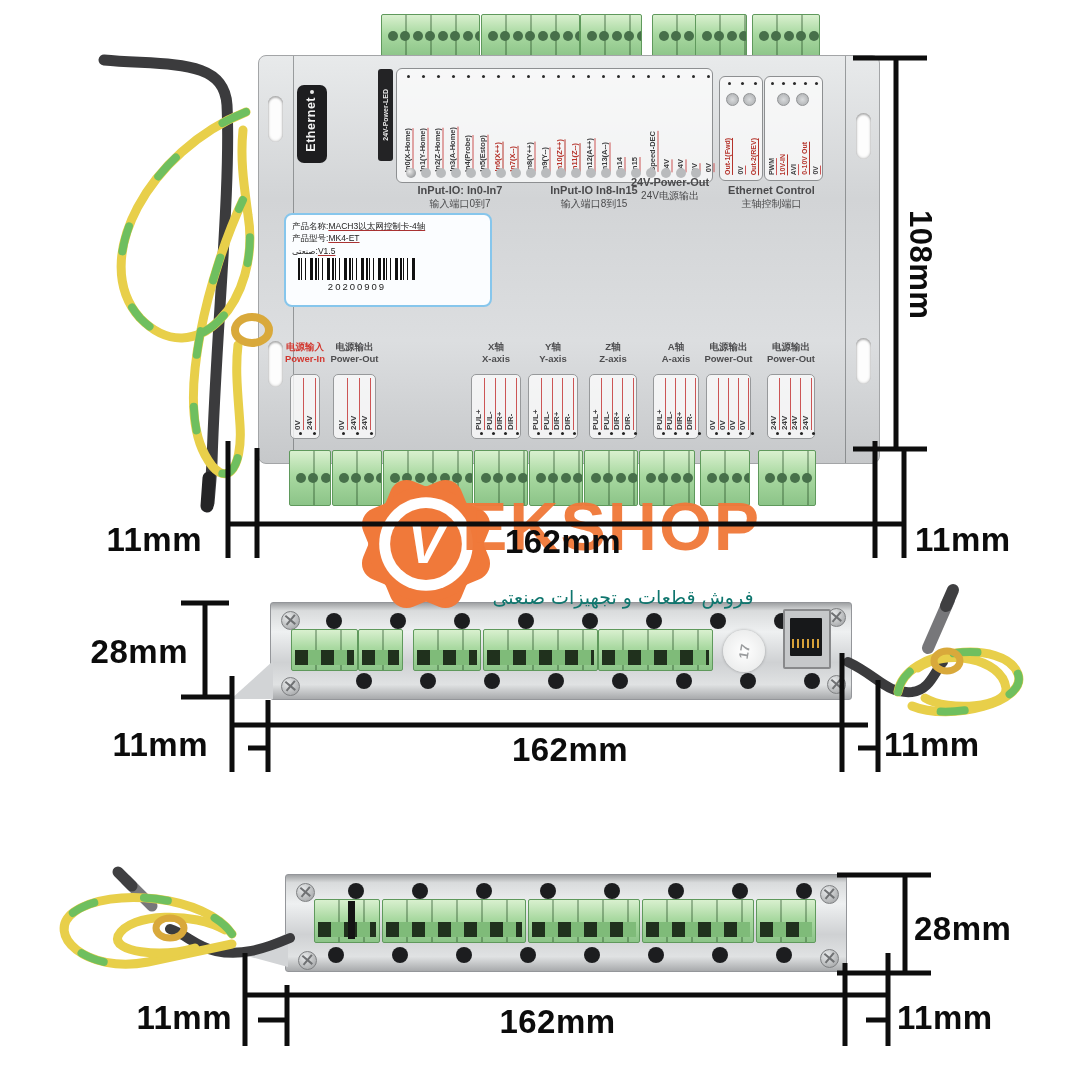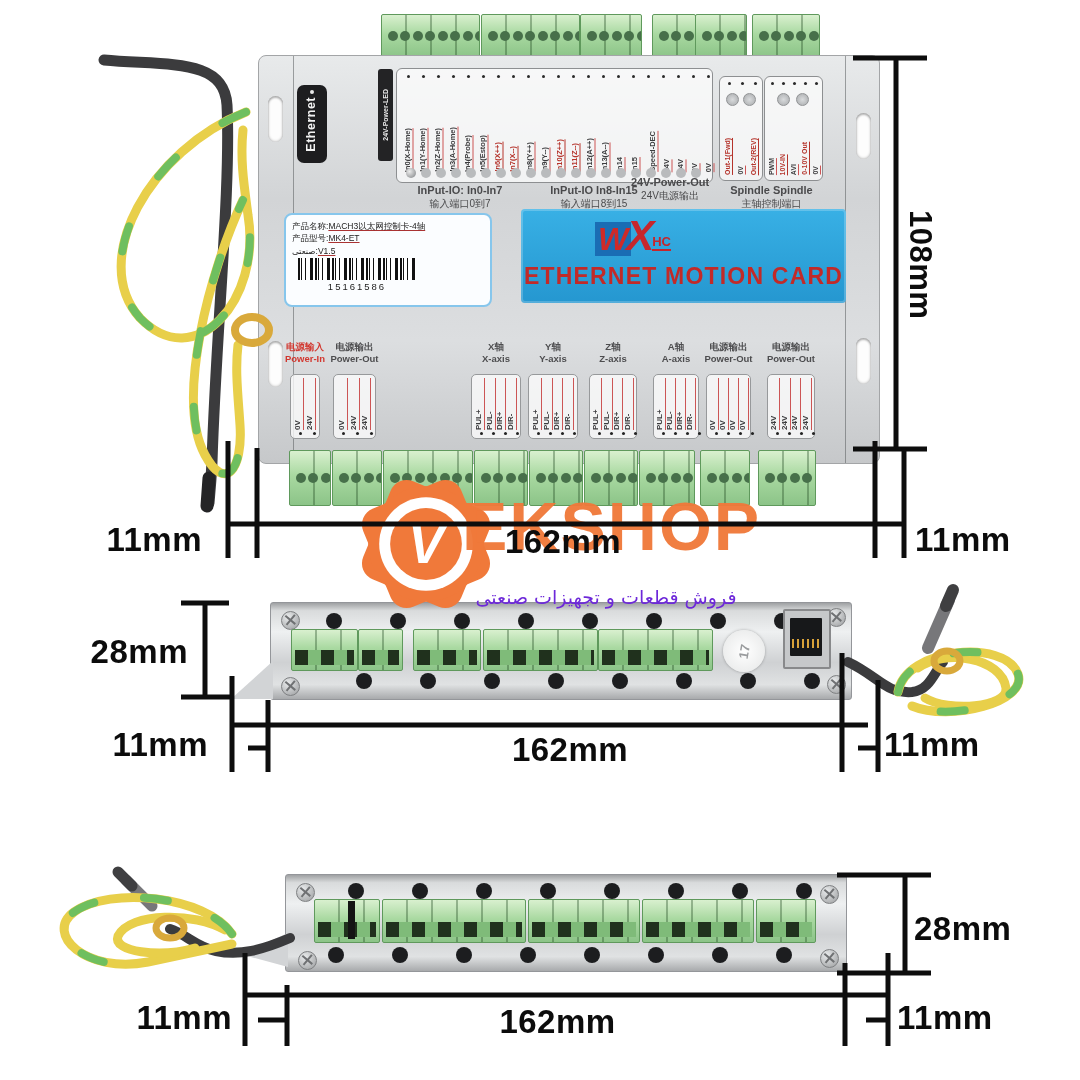--- a/index.html
+++ b/index.html
@@ -76,22 +76,22 @@
   .xhclogo{position:absolute;left:74px;top:8px;font-style:italic;font-weight:900;color:#c6262c;white-space:nowrap;}
   .lg-w{display:inline-block;background:#1a6db4;color:#cf2a28;font-size:32px;line-height:1;padding:1px 3px;}
   .lg-x{font-size:42px;line-height:.9;margin-left:-5px;}
   .lg-hc{font-size:13px;border-bottom:2px solid #c6262c;vertical-align:4px;margin-left:-2px;font-style:normal;}
   .mcard{position:absolute;left:0;right:0;top:54px;text-align:center;font-weight:800;font-size:23px;
          letter-spacing:1.2px;color:#c22a28;}
   
   .wm{position:absolute;left:340px;top:468px;width:480px;height:165px;z-index:5;}
   .wm .word{position:absolute;left:122px;top:24px;font-size:68px;font-weight:800;letter-spacing:2px;
             color:#f0793a;opacity:.96;line-height:1;}
-  .wm .tag{position:absolute;left:101px;top:118px;width:330px;text-align:center;direction:rtl;
-           font-size:19px;color:#6d28d9;font-family:"DejaVu Sans",sans-serif;}
+  .wm .tag{position:absolute;left:118px;top:118px;width:330px;text-align:center;direction:rtl;
+           font-size:19px;color:#0f766e;font-family:"DejaVu Sans",sans-serif;}
   
   .dimtxt{position:absolute;font-weight:bold;color:#0c0c0c;font-size:33px;z-index:20;letter-spacing:.5px;}
   .dimv{writing-mode:vertical-rl;}
   .ctr{text-align:center;} .rgt{text-align:right;}
   svg.overlay{position:absolute;left:0;top:0;z-index:10;pointer-events:none;}
   .sticker{position:absolute;width:42px;height:42px;border-radius:50%;
            background:radial-gradient(#ffffff,#eceded 72%,#d6d7d8);box-shadow:0 0 3px rgba(0,0,0,.3);
            display:flex;align-items:center;justify-content:center;}
   .sticker span{color:#9a9c9e;font-size:13px;transform:rotate(-80deg);font-weight:bold;}
   .rj45{position:absolute;background:#c6c8ca;border:2px solid #88898b;border-radius:2px;}
@@ -261,38 +261,32 @@
       </div>
     <div class="caption" style="left:272px;top:128px;width:126px">
       <div>InPut-IO In8-In15</div>
         <div class="zh">输入端口8到15</div>
       </div>
     <div class="caption" style="left:356px;top:120px;width:110px">
       <div>24V-Power-Out</div>
         <div class="zh">24V电源输出</div>
       </div>
     <div class="caption" style="left:455px;top:128px;width:115px">
-      <div>Spindle Spindle</div>
+      <div>Ethernet Control</div>
         <div class="zh">主轴控制端口</div>
       </div>
 
     <div class="plabel" style="left:25px;top:157px;width:192px;height:82px">
       <div><span>产品名称:</span><span class="u">MACH3以太网控制卡-4轴</span></div>
       <div><span>产品型号:</span><span class="u">MK4-ET</span></div>
       <div><span>صنعتی:</span><span class="u">V1.5</span></div>
       <div class="barcode"></div>
-      <div class="bcnum">15161586</div>
-    </div>
-
-    <div class="bluelabel" style="left:262px;top:153px;width:325px;height:94px">
-      <div class="xhclogo">
-        <span class="lg-w">W</span><span class="lg-x">X</span><span class="lg-hc">HC</span>
-      </div>
-      <div class="mcard">ETHERNET MOTION CARD</div>
-    </div>
+      <div class="bcnum">20200909</div>
+    </div>
+
 
     <div class="bgroup" style="left:31px;width:30px">
       <div class="ghead redh">
           <div>电源输入</div>
           <div>Power-In</div>
         </div>
       <div class="pinbox">
           <span class="vt">0V</span>
           <span class="vt">24V</span>
           <i class="dr d2"></i>

